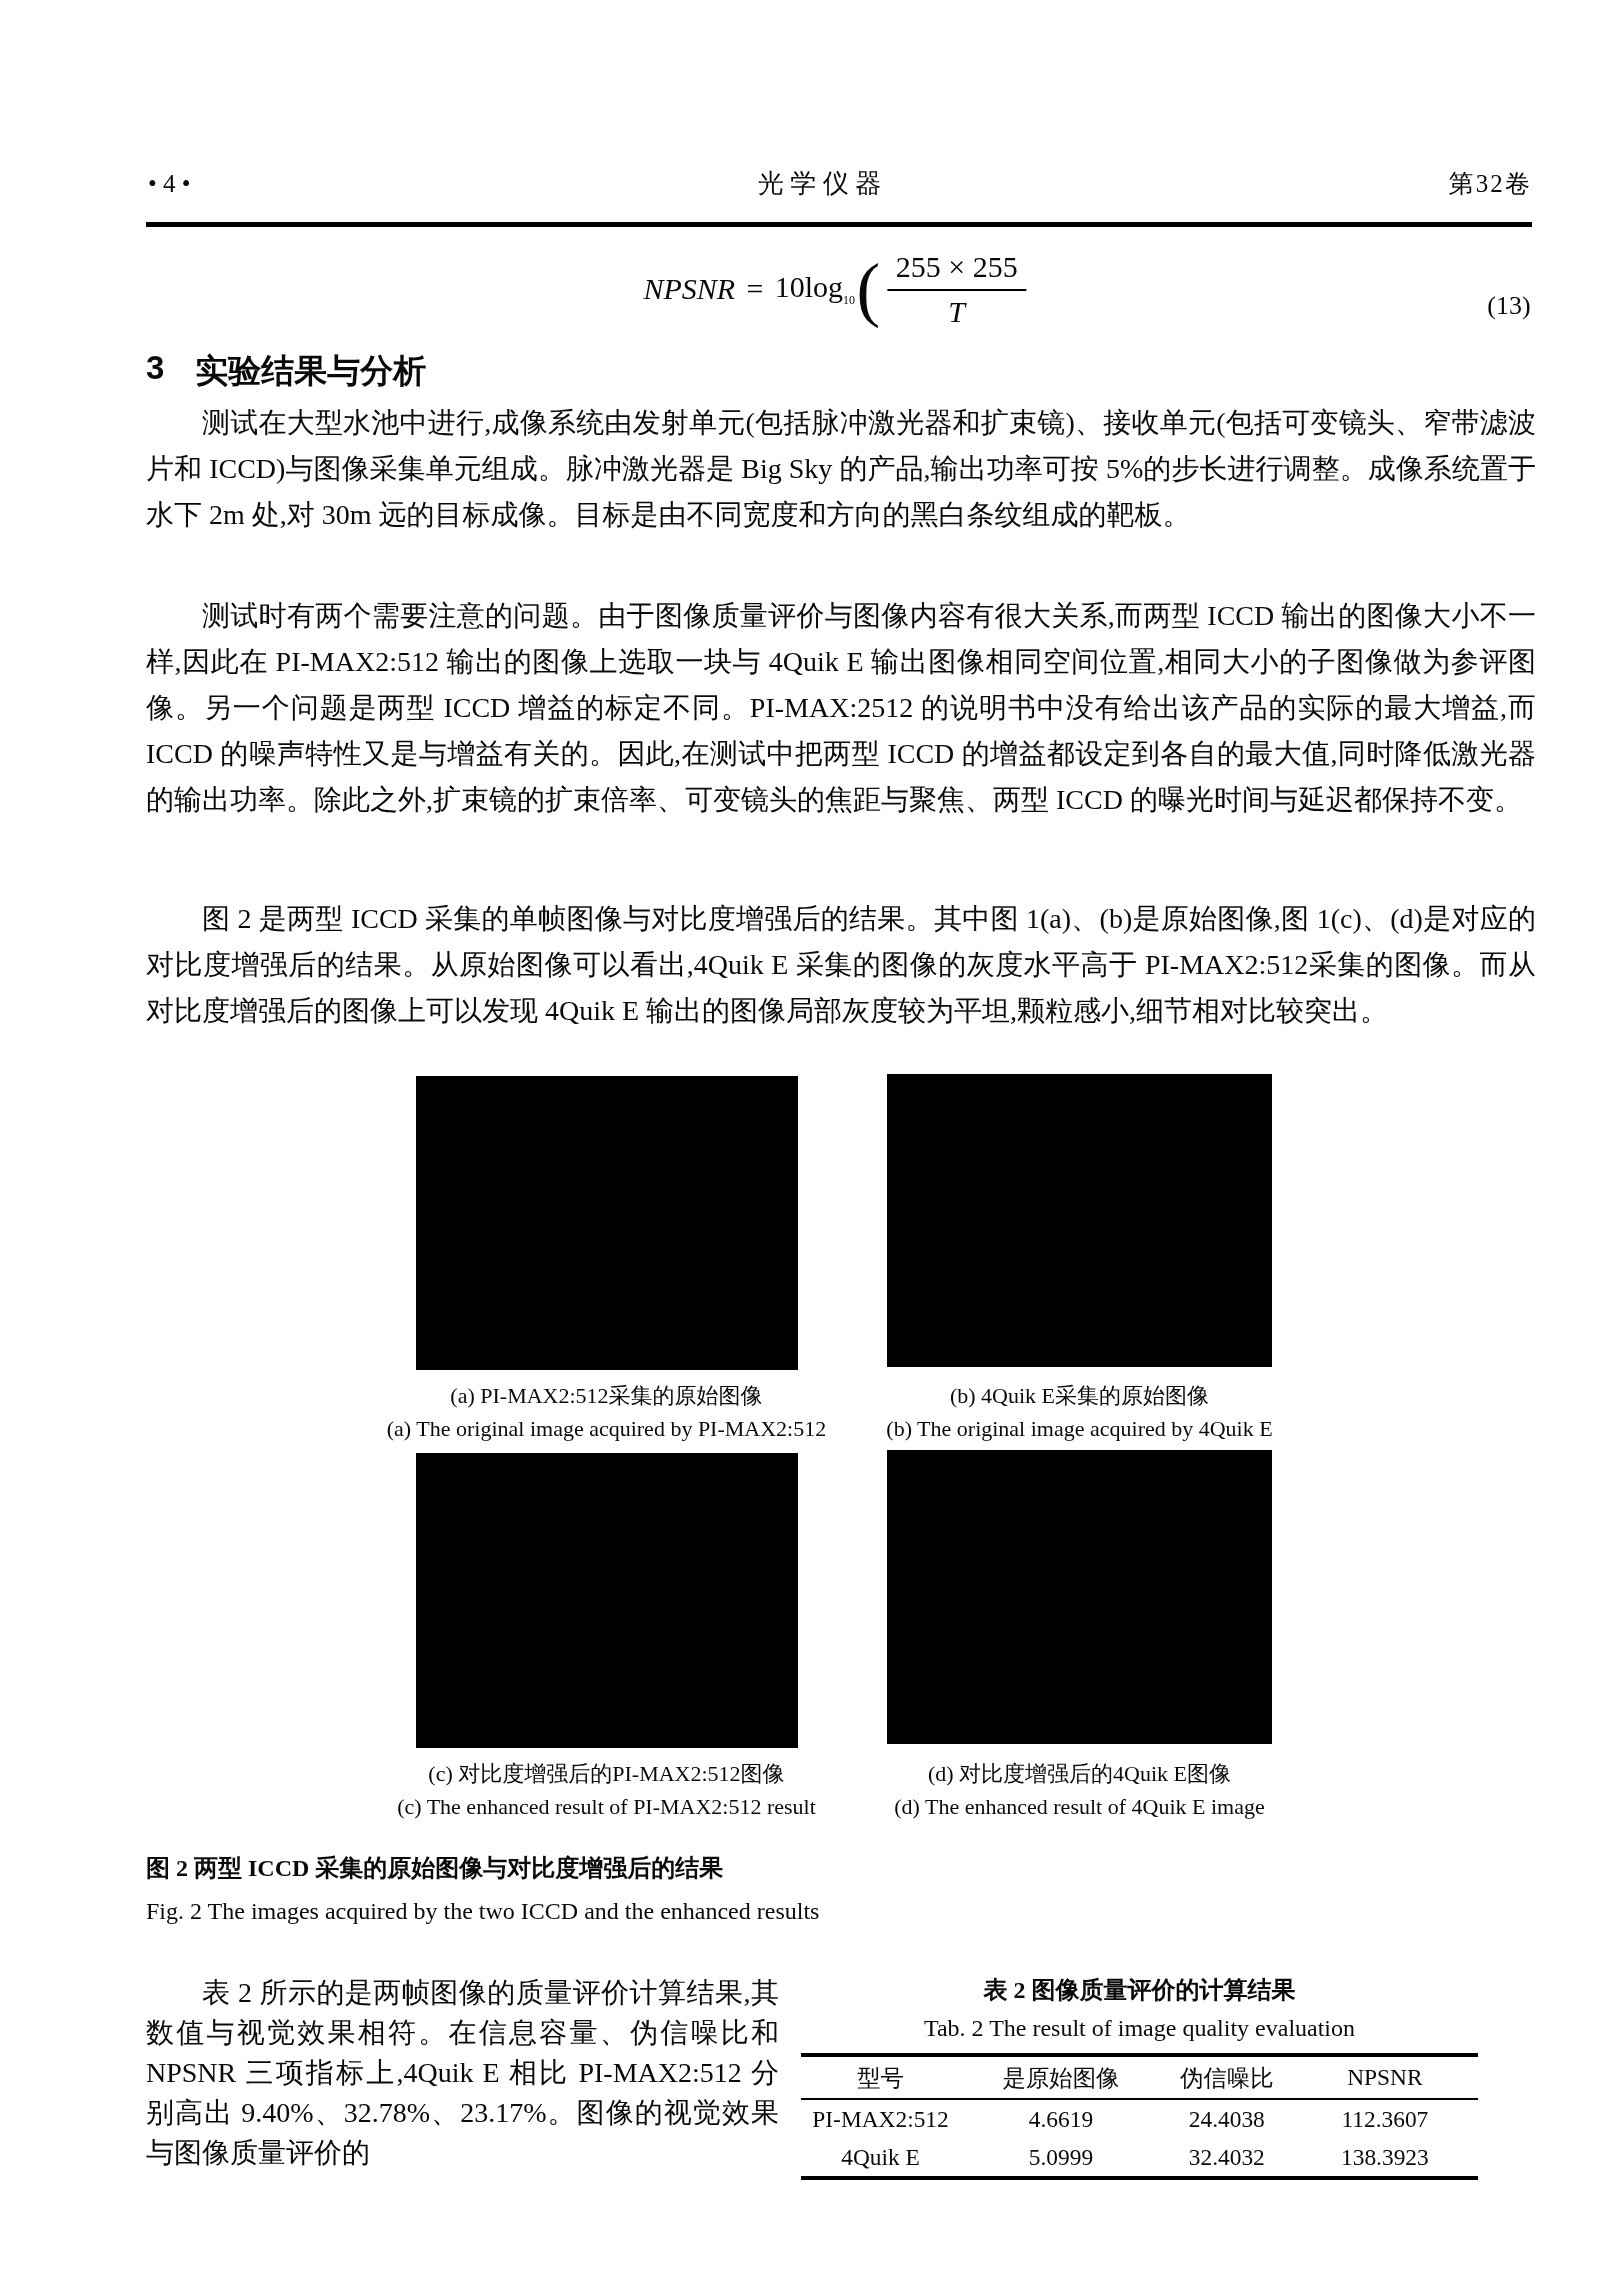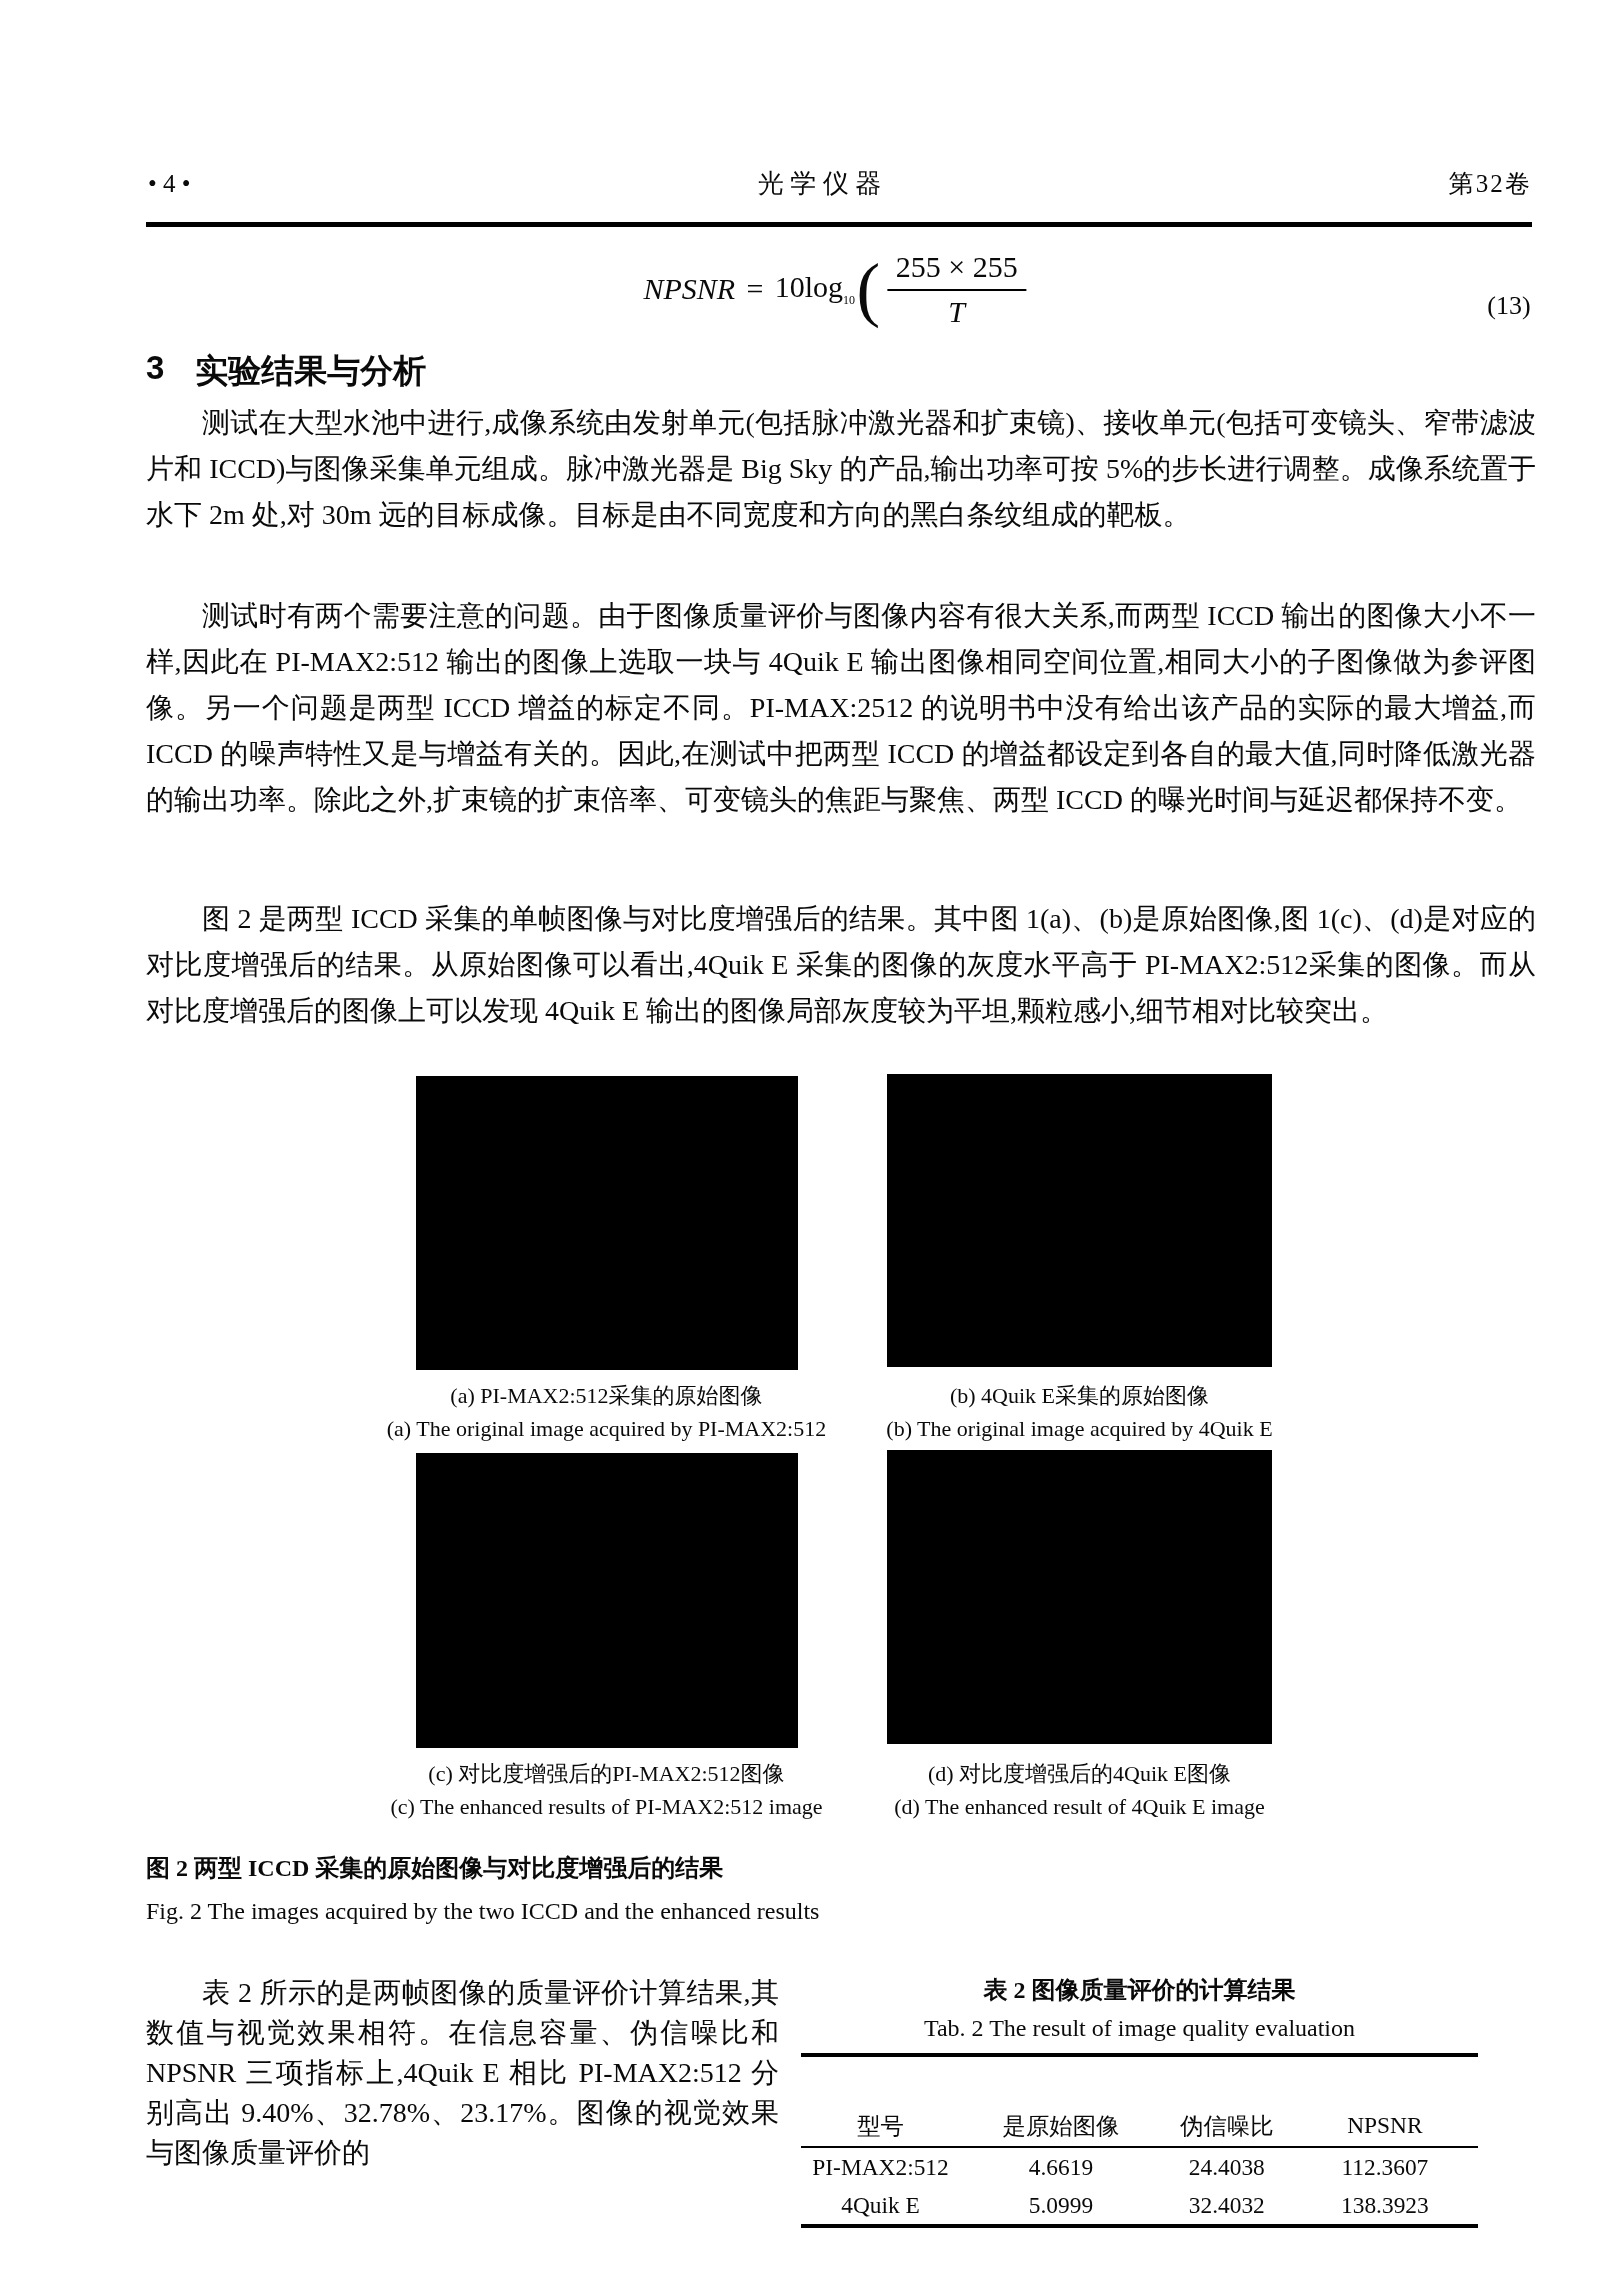--- a/index.html
+++ b/index.html
@@ -81,21 +81,21 @@
     font-size:24px;
   }
   .qtable {
     position:absolute; left:801px; top:2053px; width:677px;
     border-top:4.3px solid #000; border-bottom:4.3px solid #000; font-size:23.4px;
   }
   .qtable-header, .qtable-row {
     display:grid; grid-template-columns:23.5% 29.8% 19.2% 27.5%;
     align-items:center; text-align:center;
   }
-  .qtable-header { height:41px; border-bottom:2.1px solid #000;margin-top:48px; }
+  .qtable-header { height:41px; border-bottom:2.1px solid #000; }
   .qtable-row { height:38px; }
 </style>
 </head>
 <body>
 
 <div class="page">
 
   <div class="header-row">
     <span>• 4 •</span>
     <span class="journal-title">光 学 仪 器</span>
@@ -135,21 +135,21 @@
   <div class="panel-caption cap-a">
     <div>(a) PI-MAX2:512采集的原始图像</div>
     <div>(a) The original image acquired by PI-MAX2:512</div>
   </div>
   <div class="panel-caption cap-b">
     <div>(b) 4Quik E采集的原始图像</div>
     <div>(b) The original image acquired by 4Quik E</div>
   </div>
   <div class="panel-caption cap-c">
     <div>(c) 对比度增强后的PI-MAX2:512图像</div>
-    <div>(c) The enhanced results of PI-MAX2:512 image</div>
+    <div>(c) The enhanced result of PI-MAX2:512 result</div>
   </div>
   <div class="panel-caption cap-d">
     <div>(d) 对比度增强后的4Quik E图像</div>
     <div>(d) The enhanced result of 4Quik E image</div>
   </div>
 
   <div class="fig-caption">
     <p class="fig-caption-zh">图 2  两型 ICCD 采集的原始图像与对比度增强后的结果</p>
     <p class="fig-caption-en">Fig. 2  The images acquired by the two ICCD and the enhanced results</p>
   </div>

